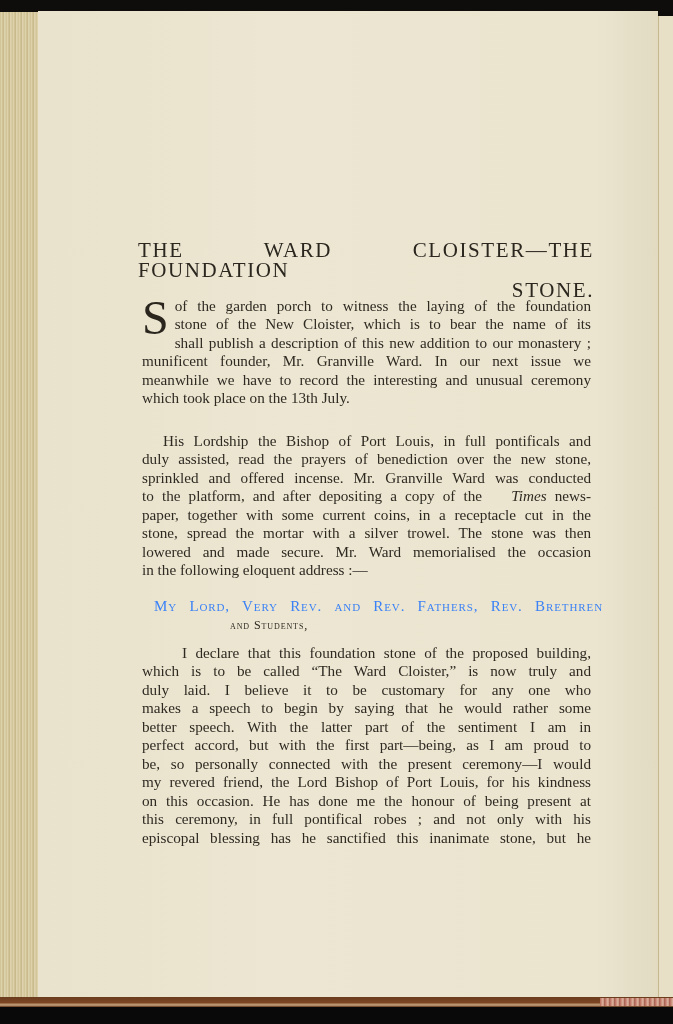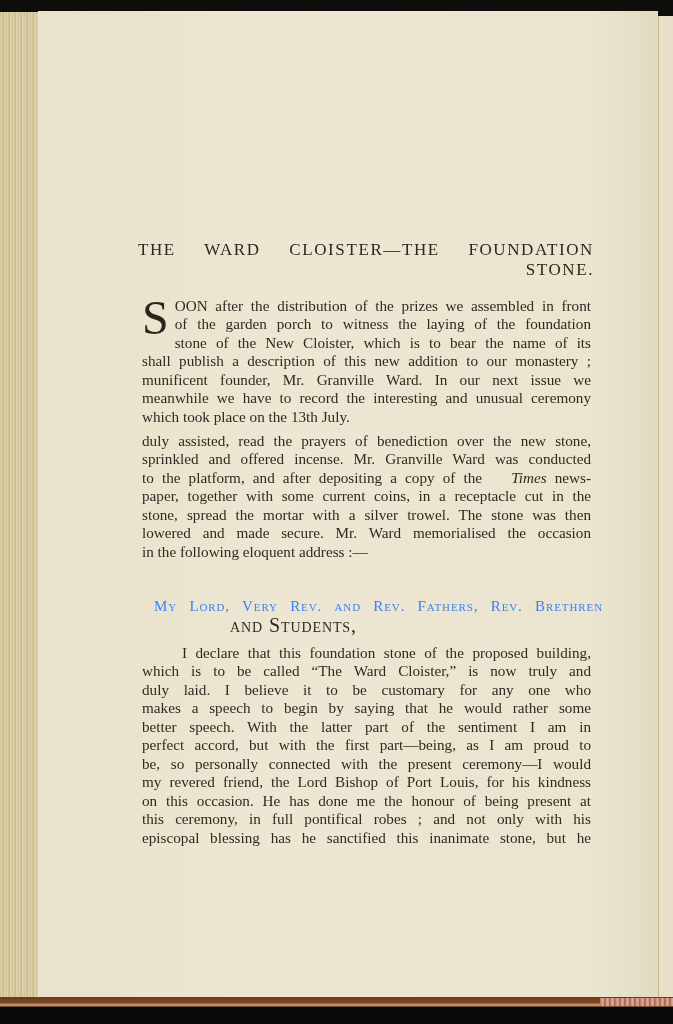--- a/index.html
+++ b/index.html
@@ -86,21 +86,21 @@
       color: #2e2a22;
       font-size: 15.2px;
       line-height: 18.45px;
     }
     .title {
       position: absolute;
       left: 138px;
       top: 240px;
       width: 456px;
       text-align: center;
-      font-size: 17px;
+      font-size: 21px;
       letter-spacing: 1.6px;
       line-height: 20px;
       color: #2b271f;
       word-spacing: 4px;
     }
     .title .l1 { display: block; text-align: justify; text-align-last: justify; }
     .title .l2 { display: block; text-align: right; }
 
     .para1 {
       top: 297px;
@@ -130,21 +130,21 @@
       font-variant: small-caps;
       letter-spacing: 0.9px;
       text-align: justify;
       text-align-last: justify;
     }
     .salutation-2 {
       position: absolute;
       left: 230px;
       top: 616px;
       color: #2e2a22;
-      font-size: 20px;
+      font-size: 12px;
       line-height: 18px;
       font-variant: small-caps;
       letter-spacing: 0.9px;
     }
     .para3 {
       top: 644px;
       text-align: justify;
       text-indent: 40px;
     }
     .line { display: block; text-align: justify; text-align-last: justify; }
@@ -162,30 +162,30 @@
 <div class="bottom-binding-right"></div>
 <div class="bottom-dark"></div>
 
 <div class="title">
   <span class="l1">THE WARD CLOISTER—THE FOUNDATION</span>
   <span class="l2">STONE.</span>
 </div>
 
 <div class="text para1">
   <span class="dropcap">S</span>
-  <span class="line">OON after the distribution of the prizes we assembled in front</span>
   <span class="line">of the garden porch to witness the laying of the foundation</span>
   <span class="line">stone of the New Cloister, which is to bear the name of its</span>
   <span class="line">shall publish a description of this new addition to our monastery ;</span>
   <span class="line">munificent founder, Mr. Granville Ward.  In our next issue we</span>
   <span class="line">meanwhile we have to record the interesting and unusual ceremony</span>
   <span class="line last">which took place on the 13th July.</span>
 </div>
 
 <div class="text para2">
+  <span class="line">His Lordship the Bishop of Port Louis, in full pontificals and</span>
   <span class="line" style="text-indent:0">duly assisted, read the prayers of benediction over the new stone,</span>
   <span class="line" style="text-indent:0">sprinkled and offered incense.  Mr. Granville Ward was conducted</span>
   <span class="line" style="text-indent:0"><span>to the platform, and after depositing a copy of the </span><em>Times</em><span> news-</span></span>
   <span class="line" style="text-indent:0">paper, together with some current coins, in a receptacle cut in the</span>
   <span class="line" style="text-indent:0">stone, spread the mortar with a silver trowel.  The stone was then</span>
   <span class="line" style="text-indent:0">lowered and made secure.  Mr. Ward memorialised the occasion</span>
   <span class="line last" style="text-indent:0">in the following eloquent address :—</span>
 </div>
 
 <div class="salutation">My Lord, Very Rev. and Rev. Fathers, Rev. Brethren</div>

